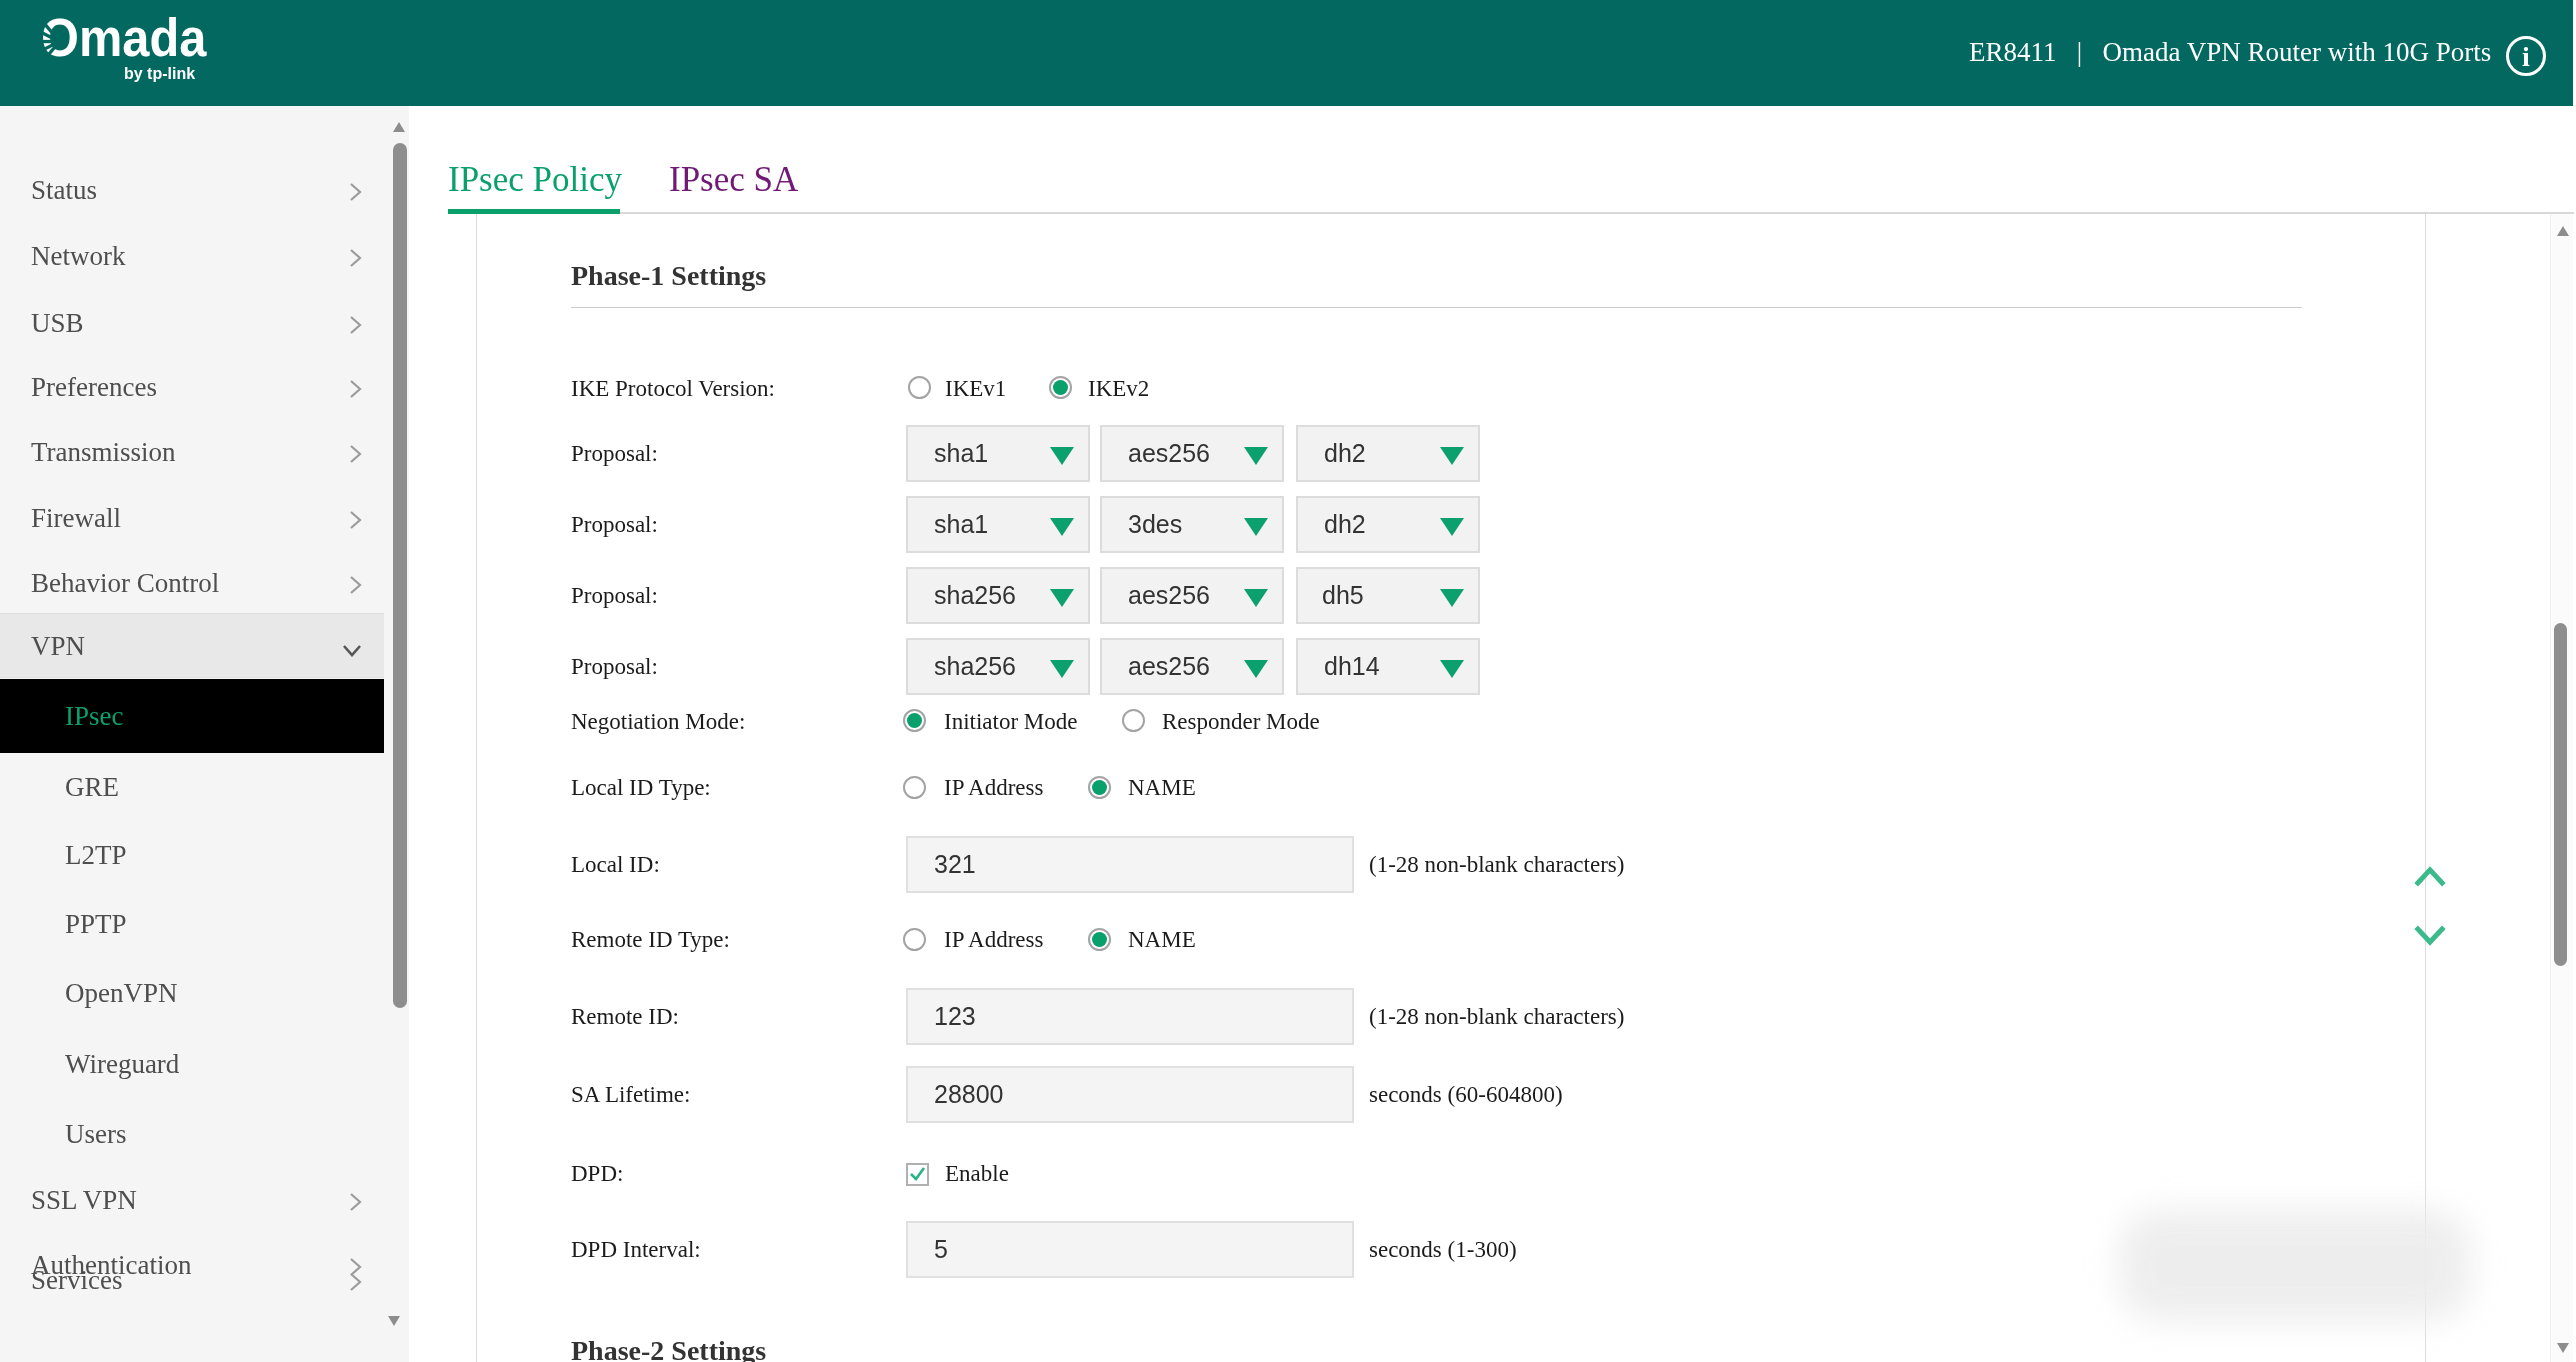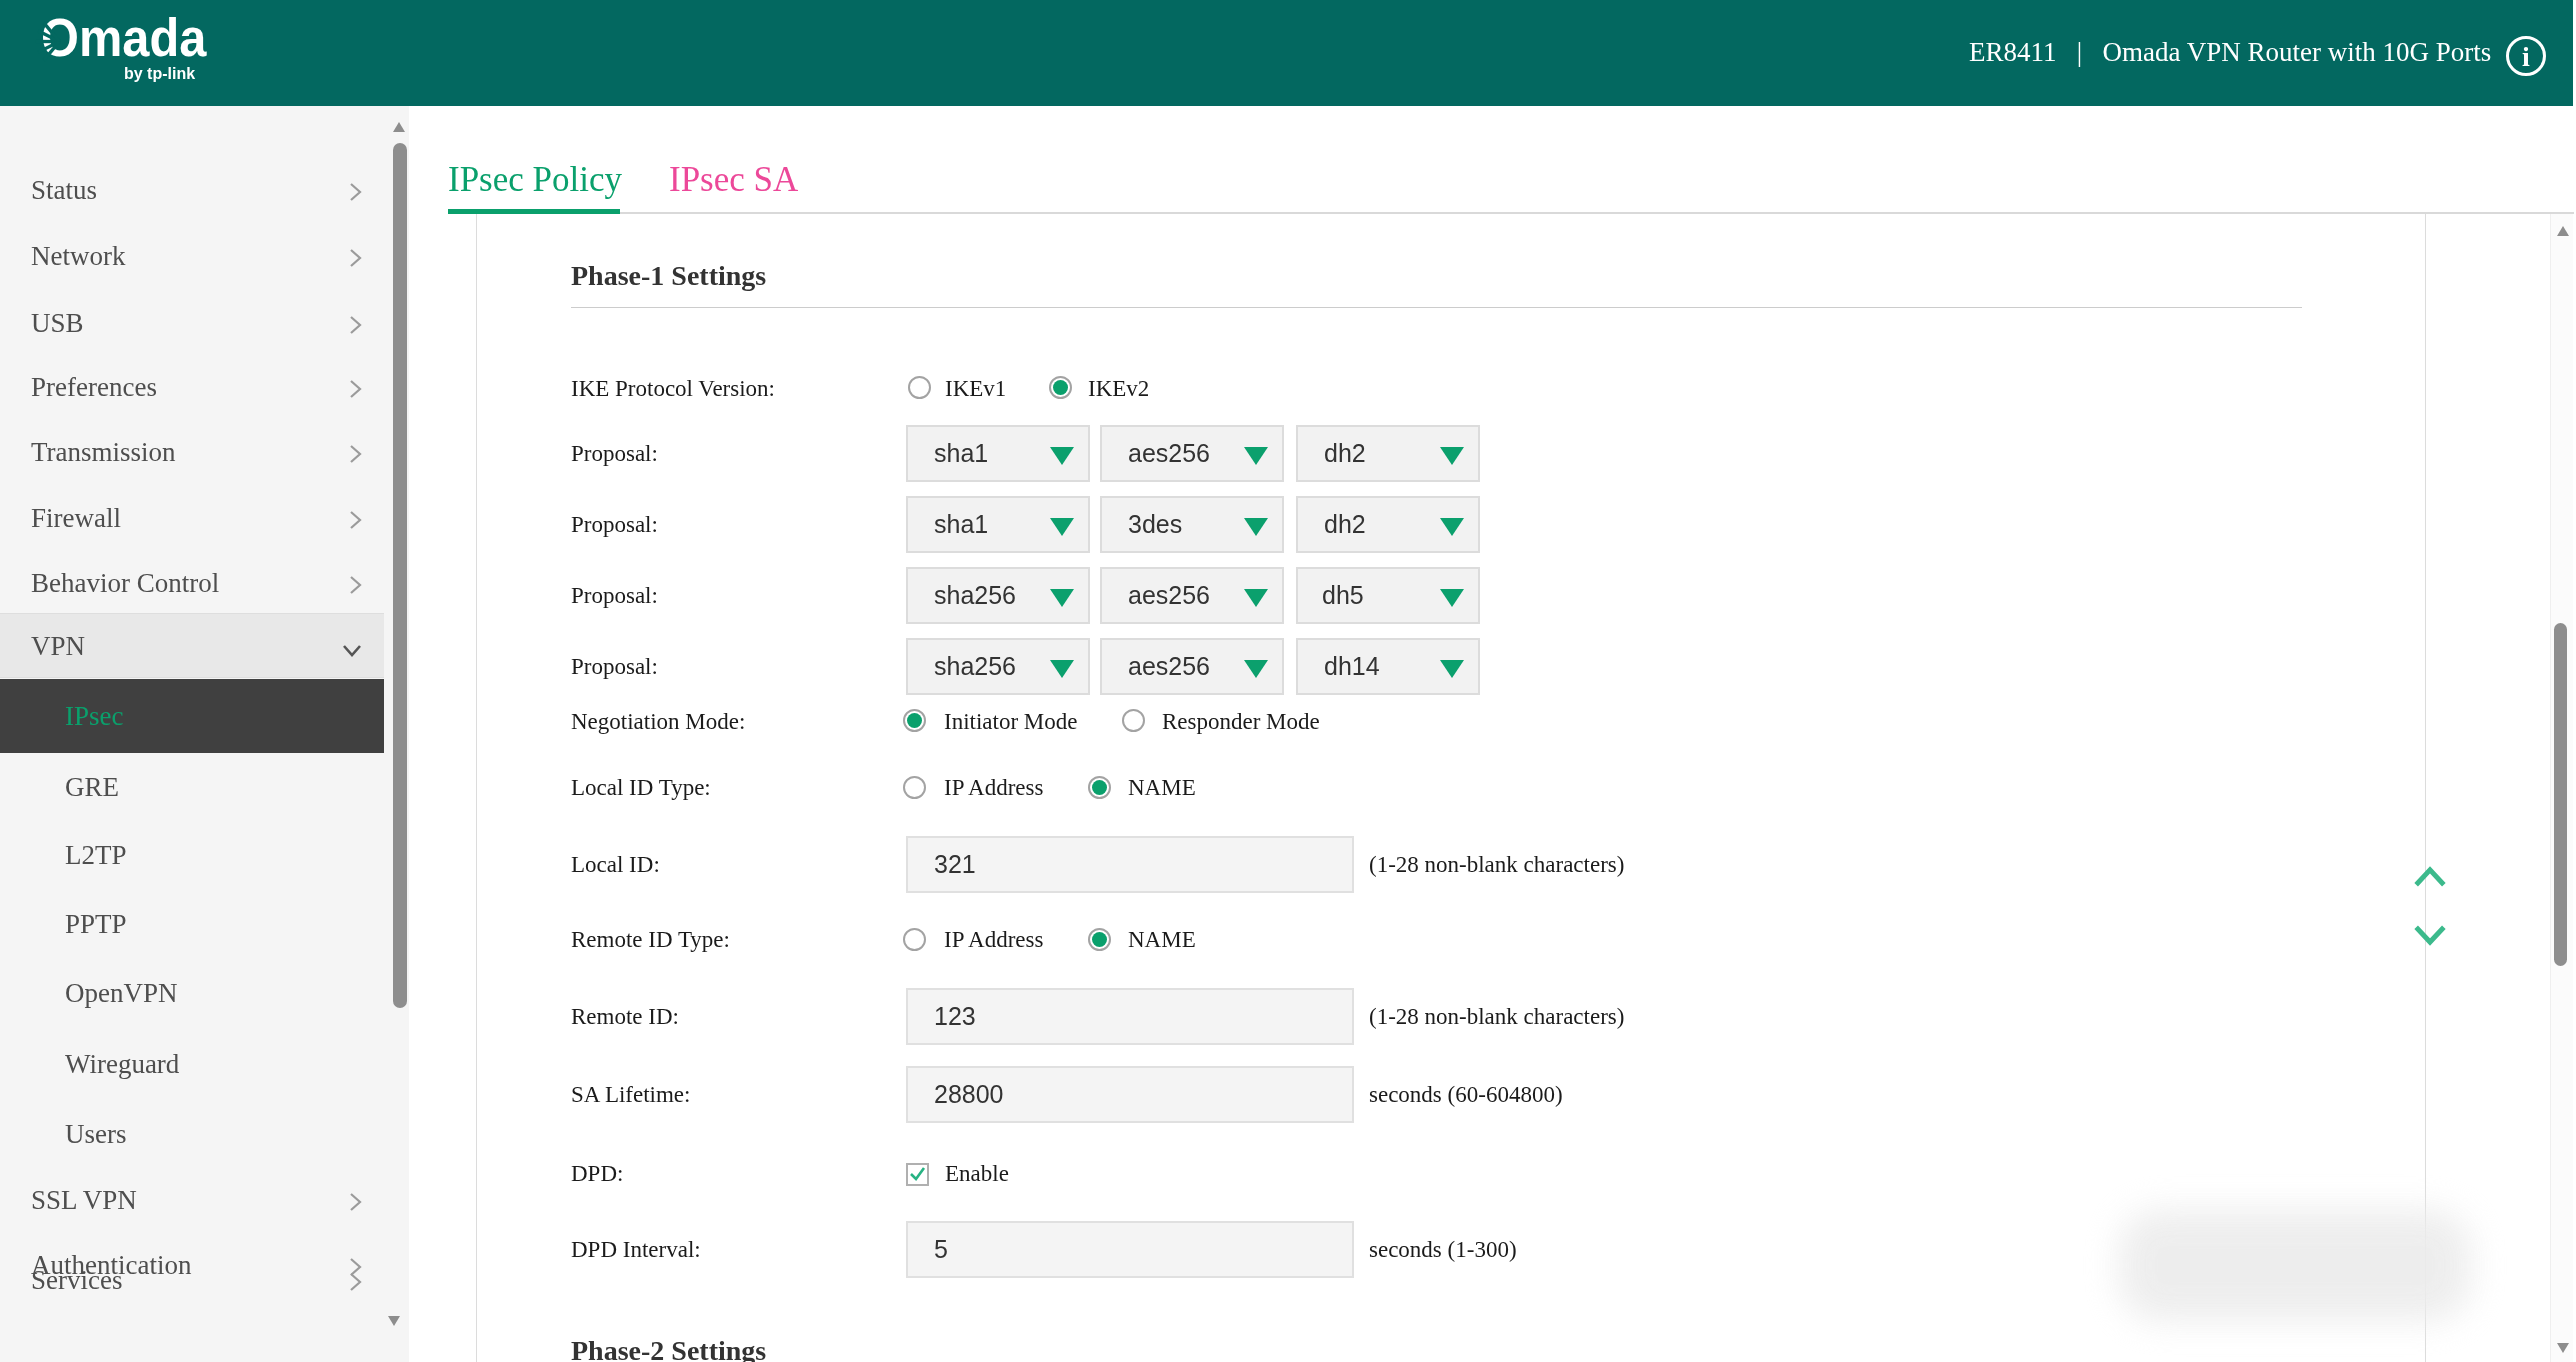--- a/index.html
+++ b/index.html
@@ -19,33 +19,33 @@
   .hdr-ico { position:absolute; left:2505px; top:35px; width:42px; height:42px; }
 
   
   .side { position:absolute; left:0; top:106px; width:409px; height:1257px; background:#f5f5f5; }
   .mi { position:absolute; left:0; width:384px; height:65px; line-height:65px;
     font-size:27px; color:#4e4e4e; }
   .mi .t { position:absolute; left:31px; }
   .mi .t2 { position:absolute; left:65px; }
   .mi svg.ch { position:absolute; right:18px; top:23px; }
   .mi.vpn { background:#e8e8e8; border-top:1px solid #dedede; border-bottom:1px solid #dedede; }
-  .mi.ipsec { background:#404040; height:74px; line-height:74px; }
+  .mi.ipsec { background:#000000; height:74px; line-height:74px; }
   .mi.ipsec .t2 { color:#0aa06c; }
 
   
   .sb-thumb { position:absolute; border-radius:7px; background:#8e8e8e; }
   .arr { position:absolute; width:0; height:0; }
   .arr.up { border-left:6px solid transparent; border-right:6px solid transparent; border-bottom:10px solid #8d8d8d; }
   .arr.down { border-left:6px solid transparent; border-right:6px solid transparent; border-top:10px solid #8d8d8d; }
 
   
   .tab { position:absolute; font-size:35px; height:40px; line-height:40px; top:160px; }
   .tab.on { color:#0aa06c; }
-  .tab.off { color:#ec4899; }
+  .tab.off { color:#701a75; }
   .hline { position:absolute; background:#d9d9d9; height:2px; }
   .vline { position:absolute; background:#dcdcdc; width:1px; }
   .greenbar { position:absolute; background:#0aa06c; height:5px; }
 
   .h2 { position:absolute; left:571px; font-size:28px; font-weight:bold; color:#333;
     height:34px; line-height:34px; }
 
   .lbl { position:absolute; left:571px; height:34px; line-height:34px; font-size:23px; color:#1b1b1b; }
   .hint { position:absolute; left:1369px; height:34px; line-height:34px; font-size:23px; color:#1b1b1b; }
 

